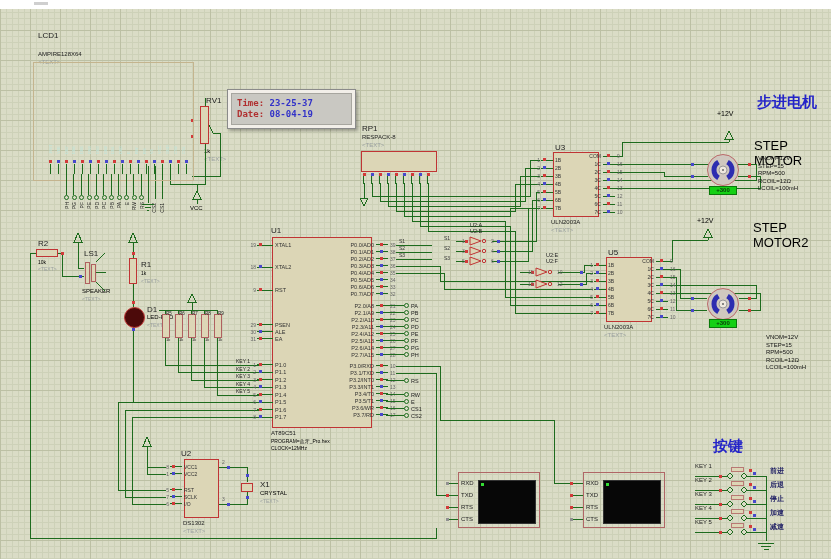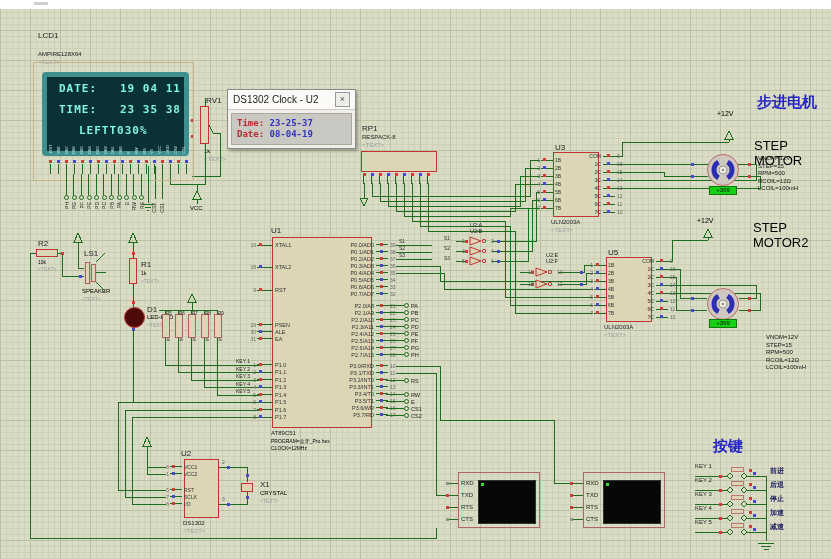--- a/index.html
+++ b/index.html
@@ -313,25 +313,20 @@
   </svg>
 
   <div class="abs" style="left:0;top:0;width:831px;height:9px;background:#fff"></div>
   <div class="abs" style="left:34px;top:2px;width:14px;height:3px;background:#cfcfcf"></div>
 
 
   <div class="abs ref" style="left:38px;top:31px">LCD1</div>
   <div class="abs part" style="left:38px;top:51px">AMPIRE128X64</div>
   <div class="abs t6 gray" style="left:38px;top:59px">&lt;TEXT&gt;</div>
   <div class="lcd-frame" style="left:33px;top:62px;width:159px;height:117px;z-index:2"></div>
-  <div class="lcd-screen" style="left:42px;top:72px;width:147px;height:84px;z-index:3">
-    <div class="lcd-line" style="left:12px;top:5px"><span>DATE:</span>   <span>19 04 11</span></div>
-    <div class="lcd-line" style="left:12px;top:26px"><span>TIME:</span>   <span>23 35 38</span></div>
-    <div class="lcd-line" style="left:32px;top:47px">LEFTT030%</div>
-  </div>
   <div class="lcd-pins abs" style="left:48px;top:139px;z-index:4">
       <span>-RST</span>
       <span>VEE</span>
       <span>DB7</span>
       <span>DB6</span>
       <span>DB5</span>
       <span>DB4</span>
       <span>DB3</span>
       <span>DB2</span>
       <span>DB1</span>
@@ -397,24 +392,20 @@
   <div class="abs vtx" style="left:151px;top:201px">CS2</div>
   <div class="abs vtx" style="left:159px;top:201px">CS1</div>
   <div class="abs t6" style="left:190px;top:205px">VCC</div>
 
   <div class="chip" style="left:200px;top:106px;width:9px;height:38px;z-index:2"></div>
   <div class="abs ref" style="left:206px;top:96px">RV1</div>
   <div class="abs t6" style="left:204px;top:148px">1k</div>
   <div class="abs t6 gray" style="left:204px;top:156px">&lt;TEXT&gt;</div>
 
   <div class="popup">
-    <div class="tb">
-      <span>DS1302 Clock - U2</span>
-      <span class="cls">×</span>
-    </div>
     <div class="bd"><span class="red">Time:</span> <span class="blu">23-25-37</span>
 <span class="red">Date:</span> <span class="blu">08-04-19</span></div>
   </div>
 
   <div class="abs ref" style="left:362px;top:124px">RP1</div>
   <div class="abs part" style="left:362px;top:134px">RESPACK-8</div>
   <div class="abs t6 gray" style="left:362px;top:142px">&lt;TEXT&gt;</div>
   <div class="chip" style="left:361px;top:151px;width:76px;height:21px;z-index:2"></div>
   <div class="sqrow abs" style="left:363px;top:173px;width:68px;z-index:3"></div>
   <div class="stripe-v abs" style="left:363px;top:176px;width:67px;height:8px;z-index:2"></div>

